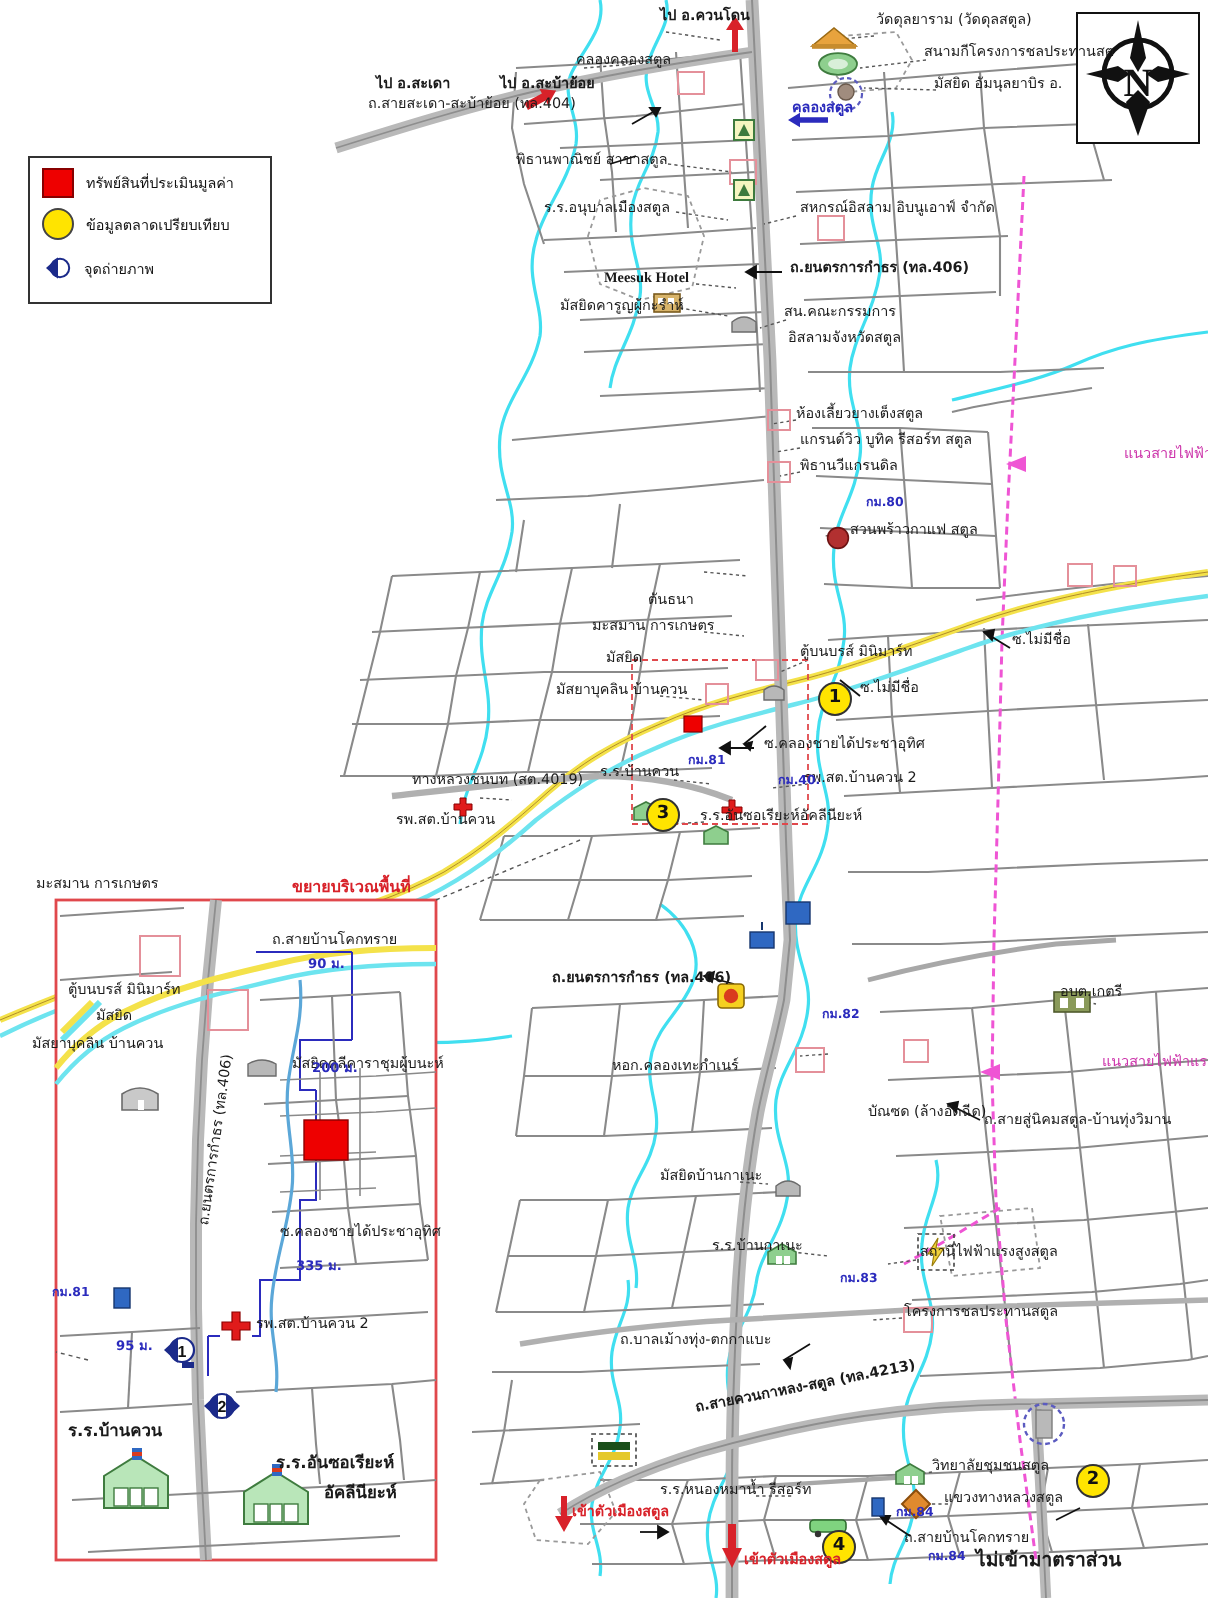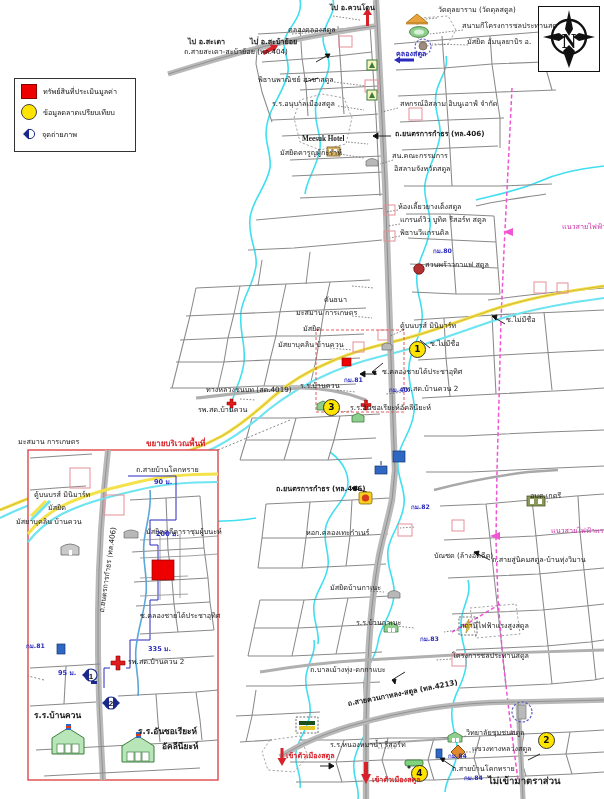--- a/index.html
+++ b/index.html
@@ -739,15 +739,15 @@
 <div class="lbl" style="left:146px;top:528px;">มัสยิดคลีคาราชุมผู้บนะห์</div>
 <div class="lbl" style="left:128px;top:658px;">รพ.สต.บ้านควน 2</div>
 <div class="lbl bold" style="left:34px;top:711px;font-size:8.4px;">ร.ร.บ้านควน</div>
 <div class="lbl bold" style="left:138px;top:727px;font-size:8.4px;">ร.ร.อันซอเรียะห์</div>
 <div class="lbl bold" style="left:146px;top:742px;font-size:8.4px;padding-left:16px;">อัคลีนียะห์</div>
 <div class="lbl" style="left:136px;top:466px;">ถ.สายบ้านโคกทราย</div>
 <div class="lbl rot" style="left:98px;top:612px;transform:rotate(-82deg);transform-origin:0 0;">ถ.ยนตรการกำธร (ทล.406)</div>
 <div class="lbl" style="left:140px;top:612px;">ซ.คลองชายได้ประชาอุทิศ</div>
 <div class="dimtxt" style="left:154px;top:476px;">90 ม.</div>
 <div class="dimtxt" style="left:156px;top:528px;">200 ม.</div>
-<div class="dimtxt" style="left:148px;top:627px;margin-top:16px;">335 ม.</div>
+<div class="dimtxt" style="left:148px;top:627px;">335 ม.</div>
 <div class="dimtxt" style="left:58px;top:667px;">95 ม.</div>
 <div class="kmtag" style="left:26px;top:641px;">กม.81</div>
 
 </body></html>

